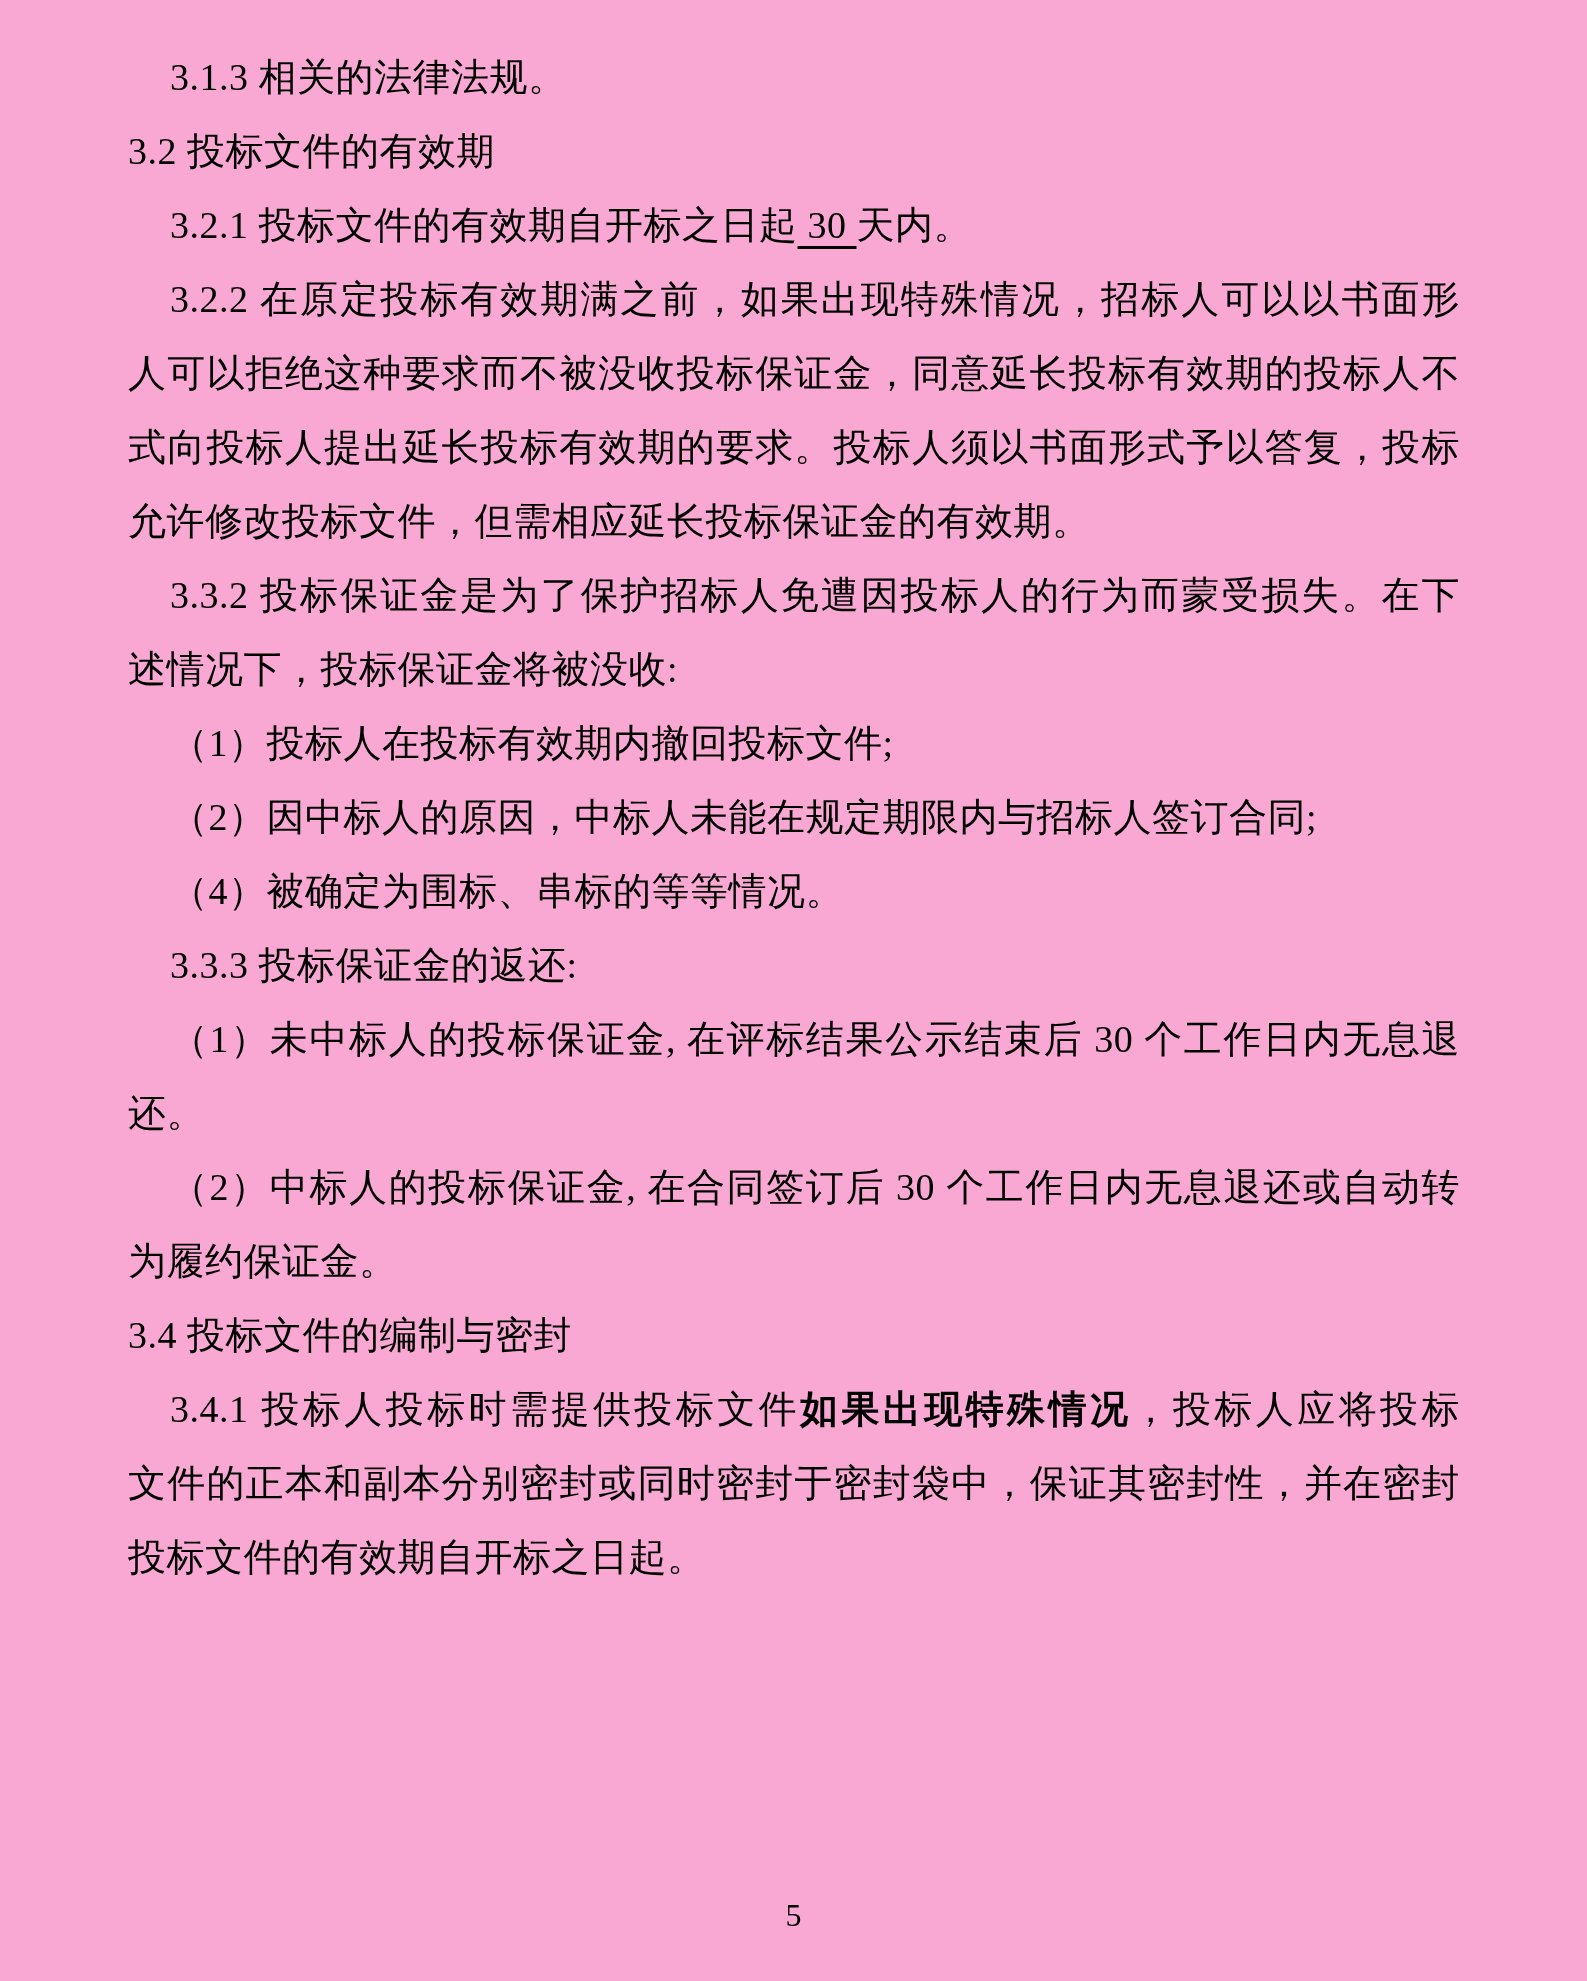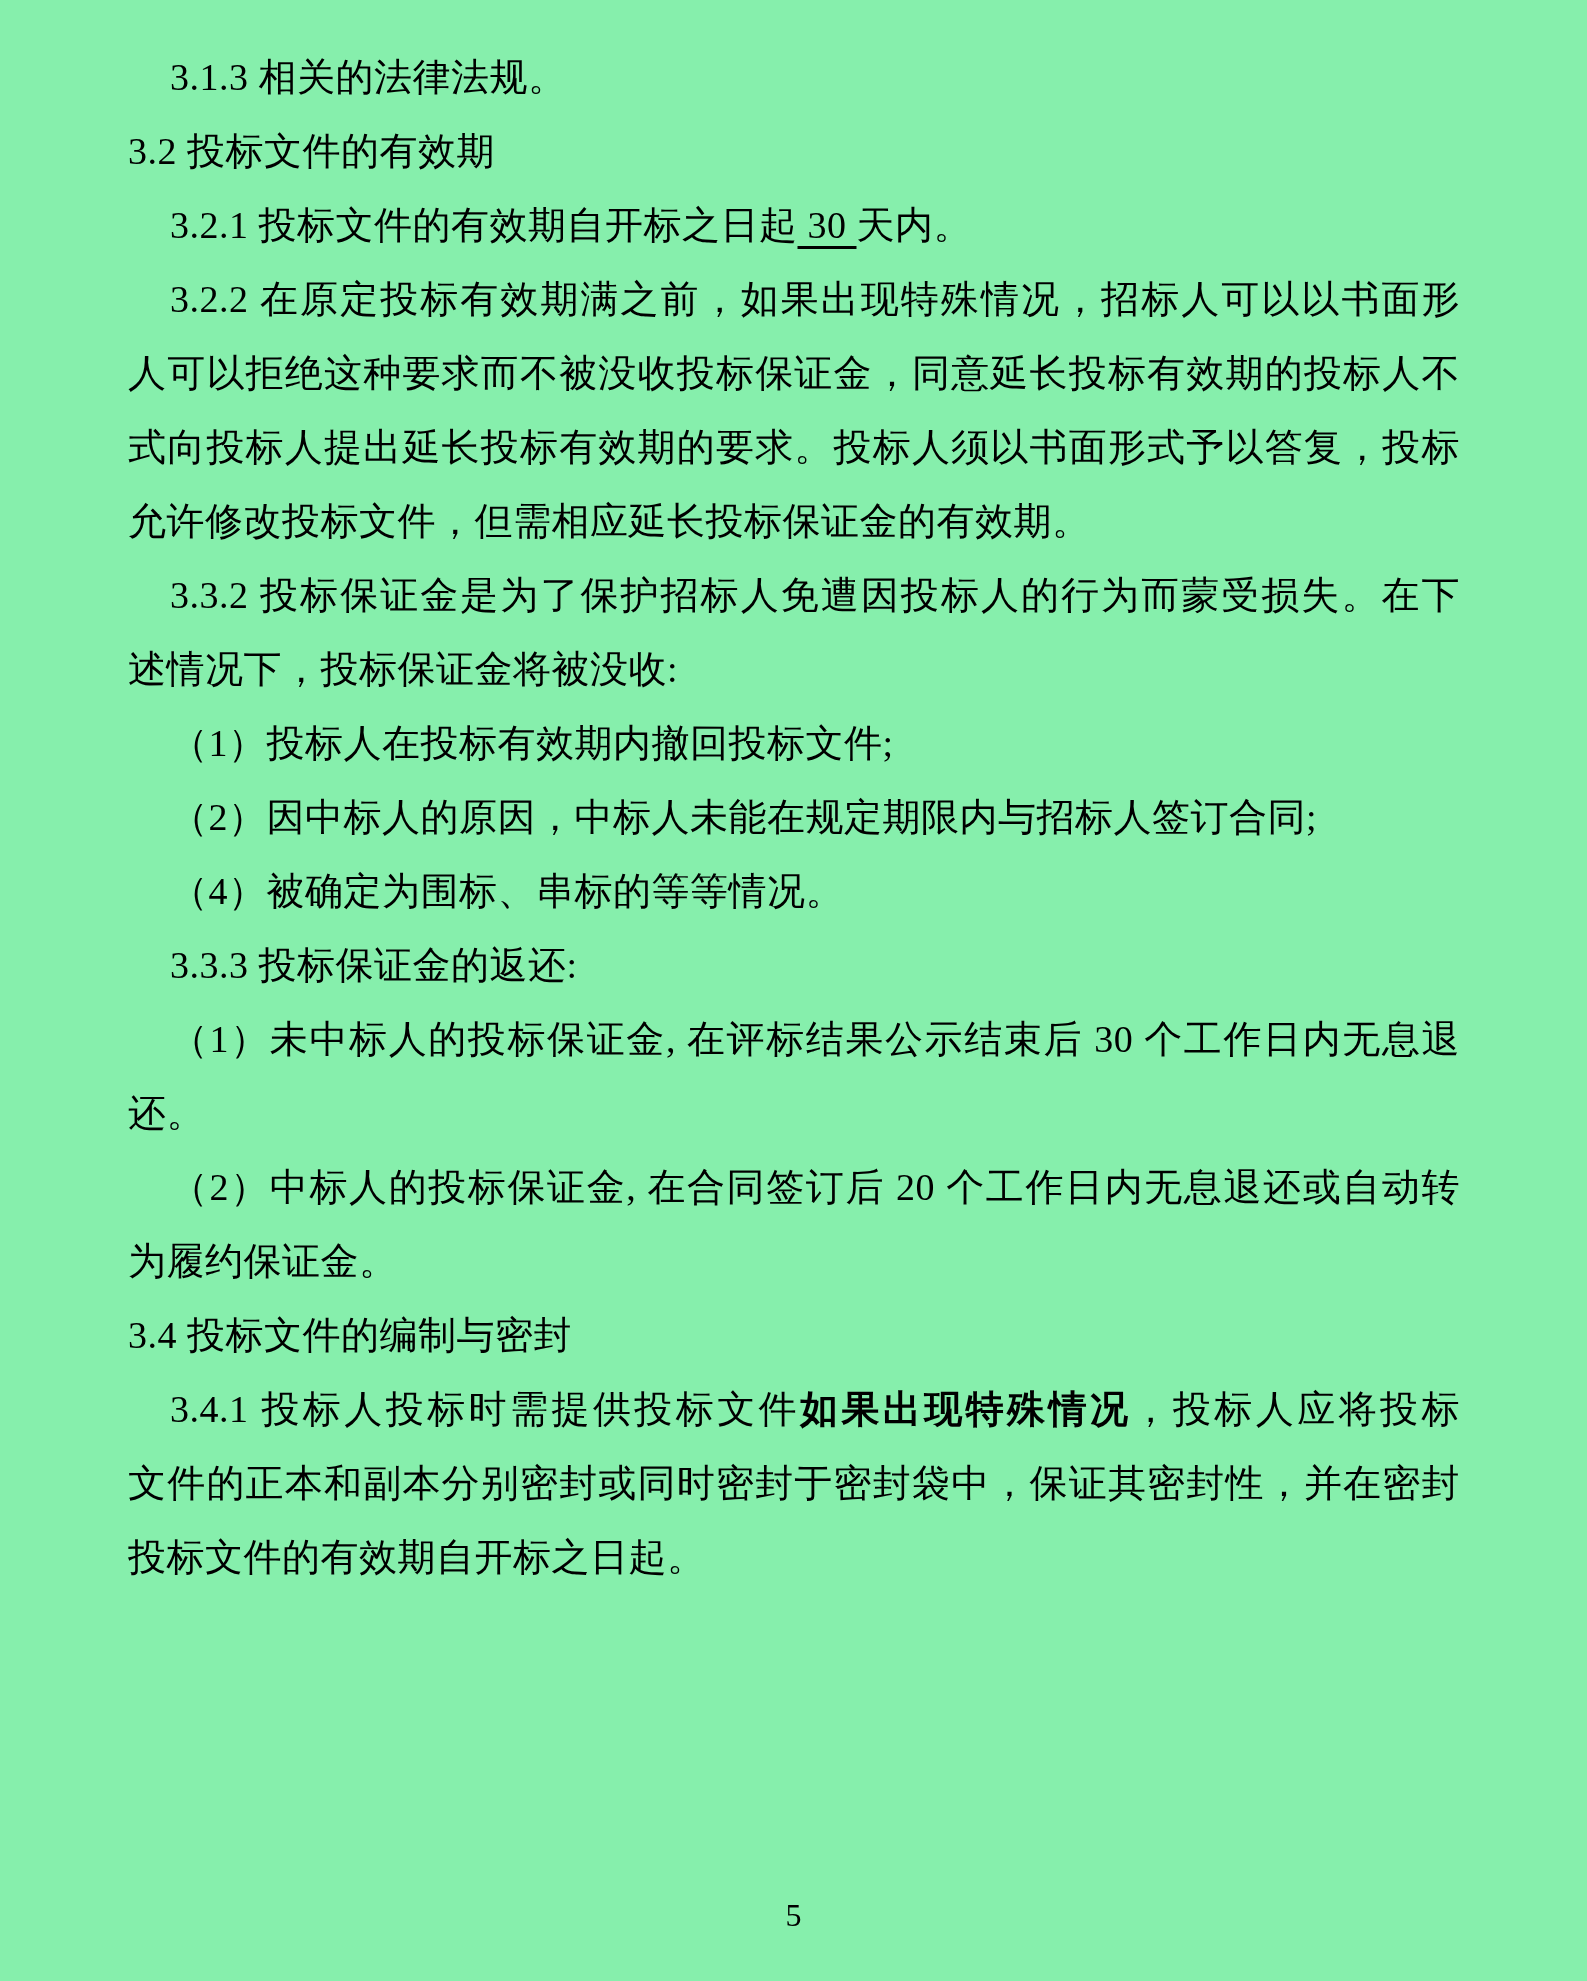--- a/index.html
+++ b/index.html
@@ -4,21 +4,21 @@
 <style>
   html, body {
     margin: 0;
     padding: 0;
     background: #ffffff;
   }
   .page {
     position: relative;
     width: 1587px;
     height: 1981px;
-    background: #86efac;
+    background: #f9a8d4;
     color: #000000;
     font-family: "Liberation Serif", "DejaVu Serif", serif;
     overflow: hidden;
   }
   .content {
     position: absolute;
     left: 128px;
     top: 40px;
     width: 1332px;
   }
@@ -69,21 +69,21 @@
       <div class="line justify"><span class="">式向投标人提出延长投标有效期的要求。投标人须以书面形式予以答复，投标</span></div>
       <div class="line"><span class="">允许修改投标文件，但需相应延长投标保证金的有效期。</span></div>
       <div class="line indent justify"><span class="">3.3.2 投标保证金是为了保护招标人免遭因投标人的行为而蒙受损失。在下</span></div>
       <div class="line"><span class="">述情况下，投标保证金将被没收:</span></div>
       <div class="line indent"><span class="">（1）投标人在投标有效期内撤回投标文件;</span></div>
       <div class="line indent"><span class="">（2）因中标人的原因，中标人未能在规定期限内与招标人签订合同;</span></div>
       <div class="line indent"><span class="">（4）被确定为围标、串标的等等情况。</span></div>
       <div class="line indent"><span class="">3.3.3 投标保证金的返还:</span></div>
       <div class="line indent justify"><span class="">（1）未中标人的投标保证金, 在评标结果公示结束后 30 个工作日内无息退</span></div>
       <div class="line"><span class="">还。</span></div>
-      <div class="line indent justify"><span class="">（2）中标人的投标保证金, 在合同签订后 20 个工作日内无息退还或自动转</span></div>
+      <div class="line indent justify"><span class="">（2）中标人的投标保证金, 在合同签订后 30 个工作日内无息退还或自动转</span></div>
       <div class="line"><span class="">为履约保证金。</span></div>
       <div class="line"><span class="">3.4 投标文件的编制与密封</span></div>
       <div class="line indent justify"><span class="">3.4.1 投标人投标时需提供投标文件</span><span class="run-bold ">如果出现特殊情况</span><span class="">，投标人应将投标</span></div>
       <div class="line justify"><span class="">文件的正本和副本分别密封或同时密封于密封袋中，保证其密封性，并在密封</span></div>
       <div class="line"><span class="">投标文件的有效期自开标之日起。</span></div>
     </div>
   <div class="page-number">5</div>
 </div>
 
 </body></html>

